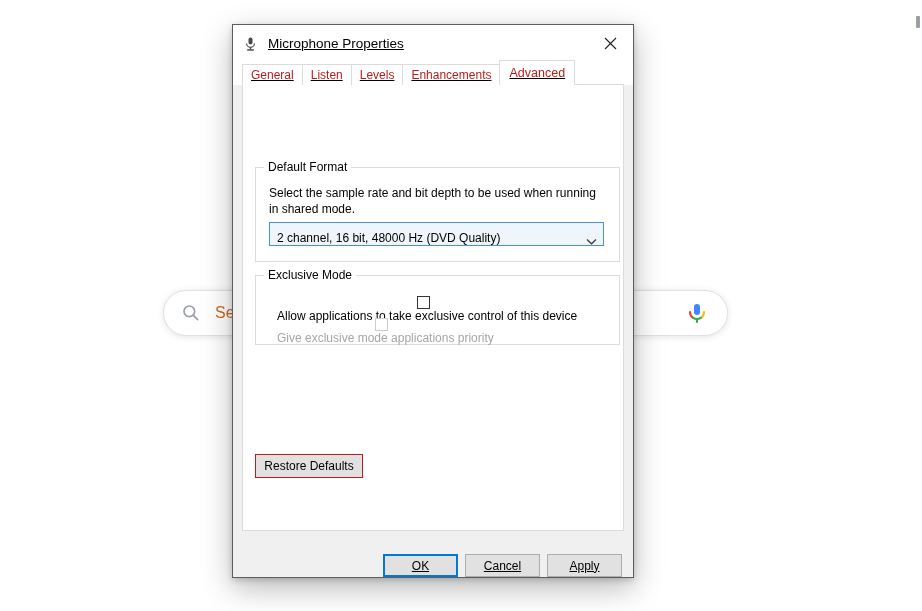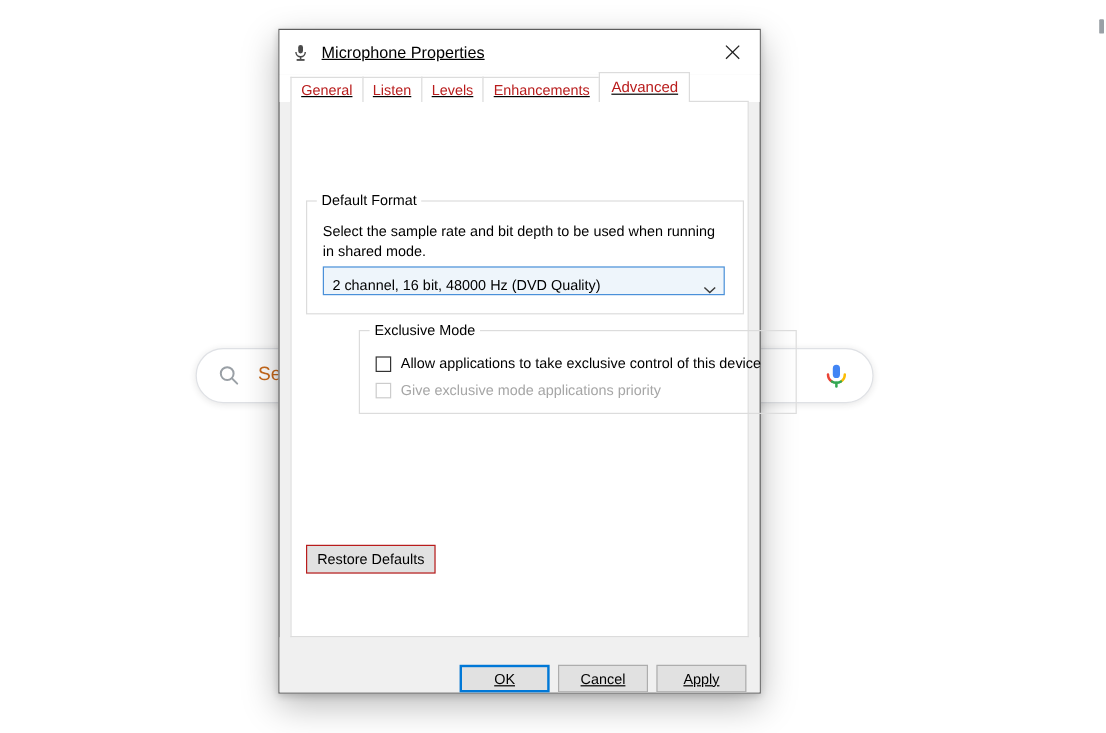--- a/index.html
+++ b/index.html
@@ -206,21 +206,20 @@
     left: 12px;
     top: 82px;
     width: 365px;
     height: 95px;
   }
   #group-exclusive-mode {
     left: 12px;
     top: 190px;
     width: 365px;
     height: 70px;
-    margin-left: 44px;
   }
 
   .gb-desc {
     position: absolute;
     left: 13px;
     top: 17px;
     width: 335px;
     font-size: 12px;
     line-height: 16px;
     color: #000;
@@ -256,20 +255,21 @@
     flex: 0 0 auto;
   }
 
   
   .checkrow {
     position: absolute;
     left: 13px;
     display: flex;
     align-items: center;
     cursor: default;
+    flex-direction: column;
   }
   .checkrow .box {
     width: 13px;
     height: 13px;
     border: 1px solid #333333;
     background: #ffffff;
     box-sizing: border-box;
     flex: 0 0 auto;
   }
   .checkrow.disabled .box {

